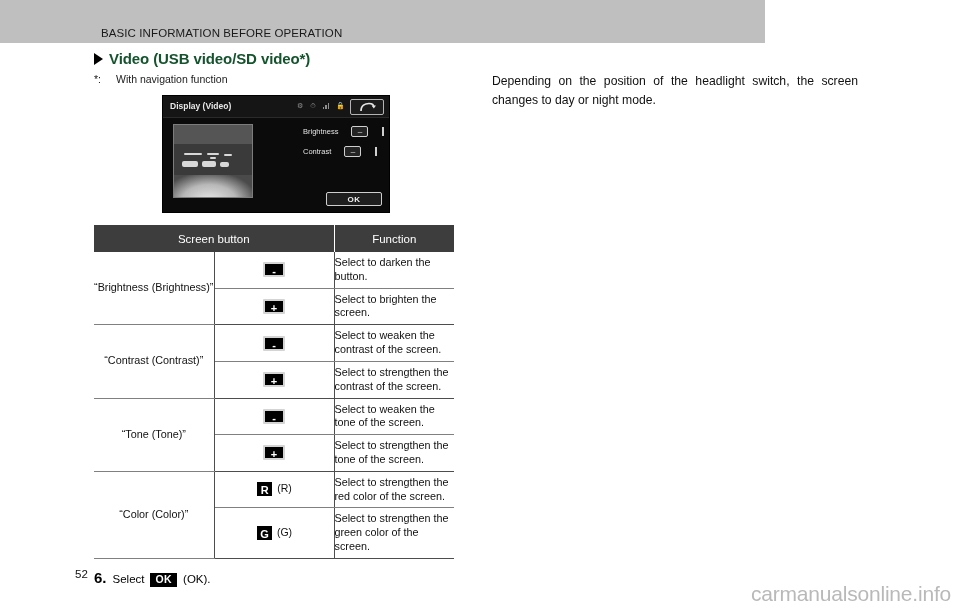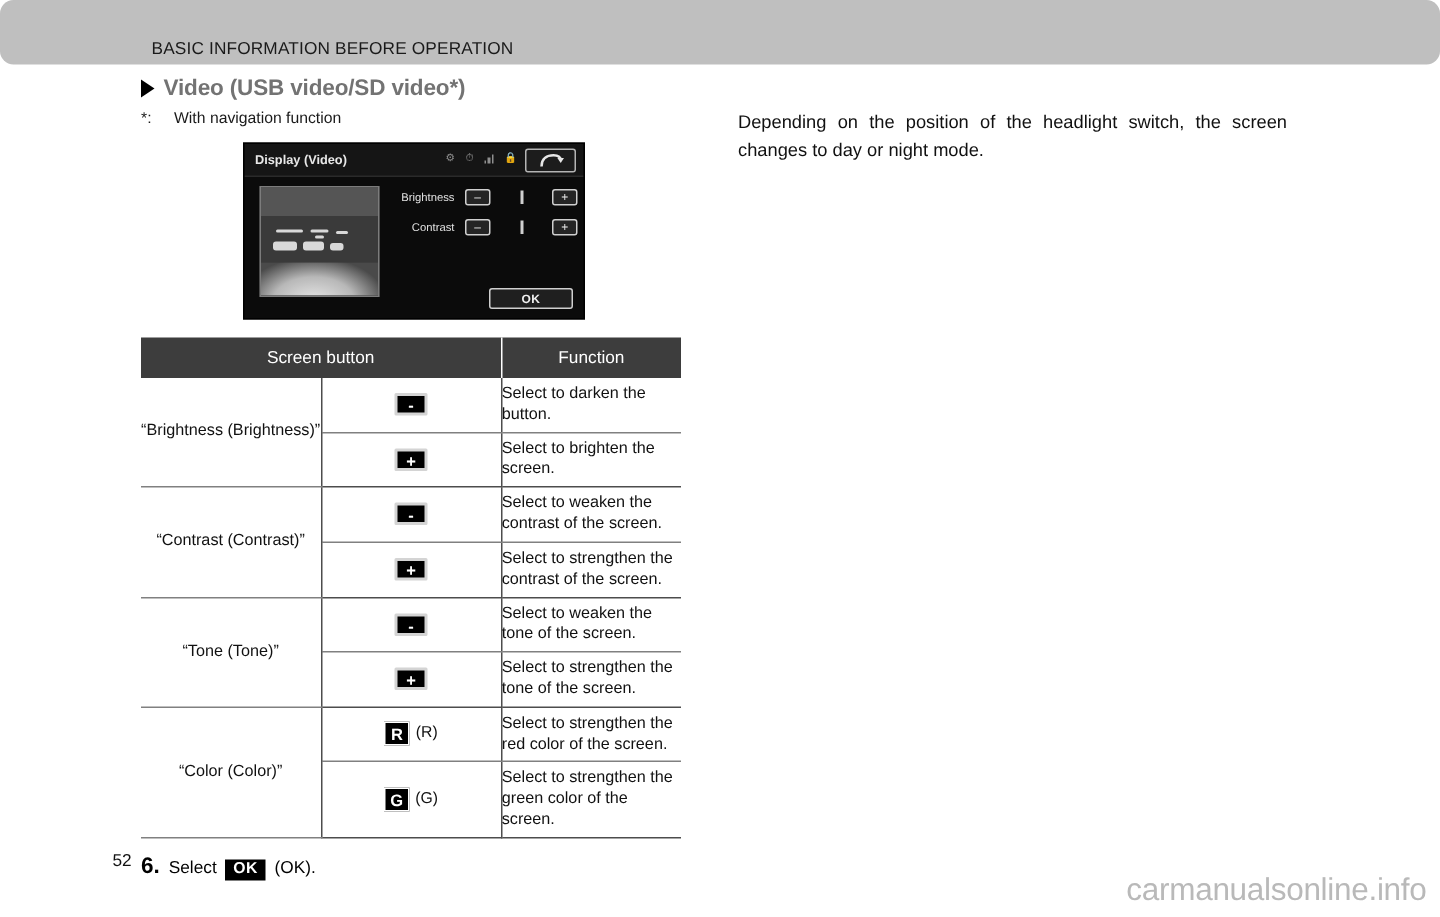--- a/index.html
+++ b/index.html
@@ -11,23 +11,22 @@
     font-family: "Liberation Sans", sans-serif;
     color: #000000;
     overflow: hidden;
     position: relative;
   }
 
   
   .page-header {
     position: absolute;
     left: 0; top: 0;
-    width: 960px; height: 43px;
+    width: 765px; height: 43px;
     background: #bfbfbf;
-    border-radius: 9px;
   }
   .page-header .hdr-text {
     position: absolute;
     left: 101px; top: 27px;
     font-size: 11.5px;
     letter-spacing: .1px;
     color: #1a1a1a;
     white-space: nowrap;
   }
 
@@ -43,21 +42,21 @@
     width: 366px;
   }
 
   
   .subhead {
     display: flex;
     align-items: center;
     gap: 6px;
     font-size: 15px;
     font-weight: bold;
-    color: #737373;
+    color: #14532d;
     letter-spacing: -0.1px;
   }
   .tri {
     width: 0; height: 0;
     border-left: 9px solid #000;
     border-top: 6px solid transparent;
     border-bottom: 6px solid transparent;
     flex: 0 0 auto;
     margin-top: 1px;
   }
@@ -123,21 +122,22 @@
       background: radial-gradient(ellipse at 45% 120%, #e9e9e9 0%, #b8b8b8 45%, #4a4a4a 80%); }
   .dev-preview .blob { position:absolute; background:#d8d8d8; border-radius:2px; }
 
   .dev-controls {
     position: absolute; left: 104px; top: 28px;
     width: 118px;
   }
   .ctrl-row {
     display: flex; align-items: center;
     height: 15px; margin-bottom: 5px;
-    gap: 7px;
+    gap: 13px;
+    margin-left: 36px;
   }
   .ctrl-label {
     font-size: 7.5px; color: #e2e2e2;
     width: 43px; text-align: right;
     white-space: nowrap;
   }
   .ctrl-btn {
     width: 17px; height: 11px;
     border: 1px solid #cfcfcf;
     border-radius: 2px;

